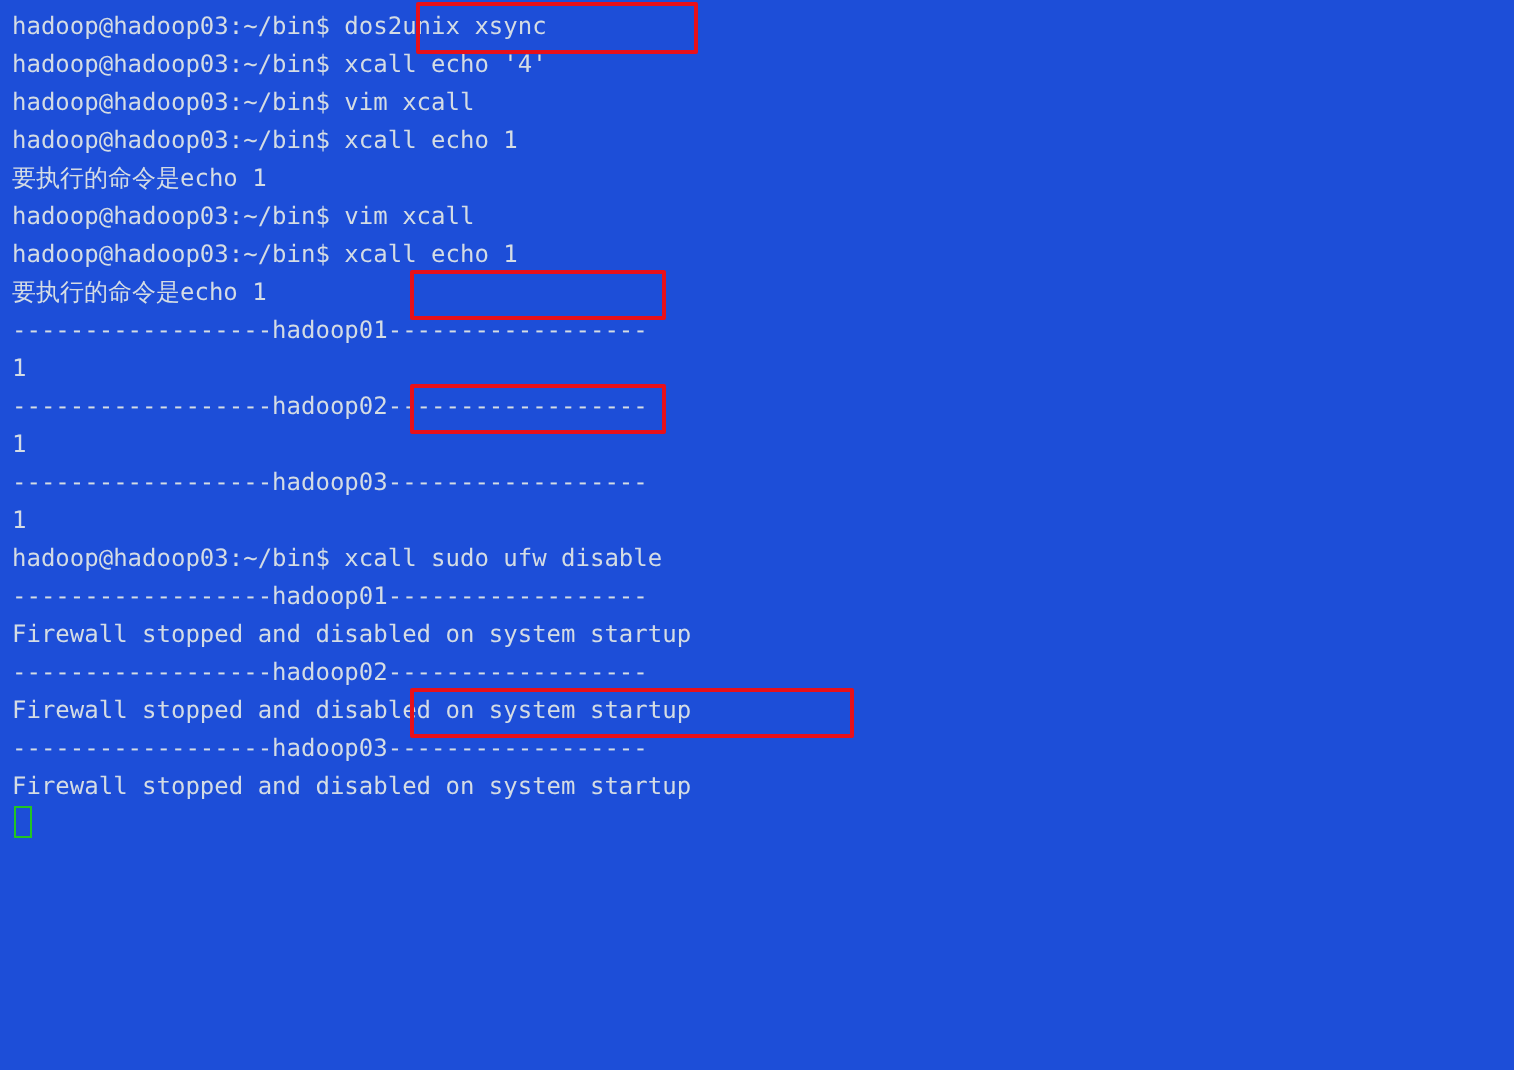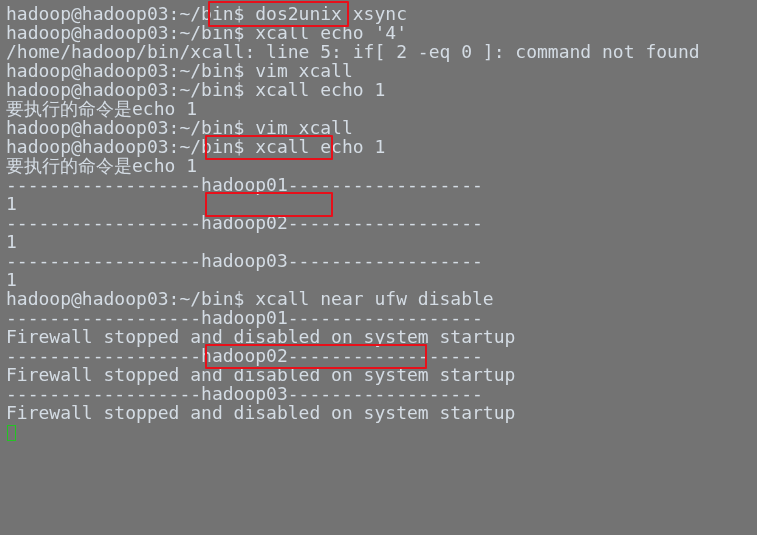--- a/index.html
+++ b/index.html
@@ -4,24 +4,24 @@
 <style>
   html, body {
     margin: 0;
     padding: 0;
     background: #000000;
   }
   #terminal {
     position: relative;
     width: 757px;
     height: 535px;
-    background: #737373;
+    background: #1d4ed8;
     overflow: hidden;
     font-family: "DejaVu Sans Mono", "Liberation Mono", monospace;
-    font-size: 18px;
+    font-size: 12px;
     line-height: 19px;
     color: #d4dce4;
     -webkit-font-smoothing: antialiased;
   }
   #screen {
     position: absolute;
     left: 6px;
     top: 4px;
     right: 0;
     top: 4px;
@@ -55,34 +55,33 @@
   }
 </style>
 </head>
 <body>
 
 <div id="terminal">
   <div id="screen">
 
     <div class="line">hadoop@hadoop03:~/bin$ dos2unix xsync</div>
     <div class="line">hadoop@hadoop03:~/bin$ xcall echo '4'</div>
-    <div class="line">/home/hadoop/bin/xcall: line 5: if[ 2 -eq 0 ]: command not found</div>
     <div class="line">hadoop@hadoop03:~/bin$ vim xcall</div>
     <div class="line">hadoop@hadoop03:~/bin$ xcall echo 1</div>
     <div class="line">要执行的命令是echo 1</div>
     <div class="line">hadoop@hadoop03:~/bin$ vim xcall</div>
     <div class="line">hadoop@hadoop03:~/bin$ xcall echo 1</div>
     <div class="line">要执行的命令是echo 1</div>
     <div class="line">------------------hadoop01------------------</div>
     <div class="line">1</div>
     <div class="line">------------------hadoop02------------------</div>
     <div class="line">1</div>
     <div class="line">------------------hadoop03------------------</div>
     <div class="line">1</div>
-    <div class="line">hadoop@hadoop03:~/bin$ xcall near ufw disable</div>
+    <div class="line">hadoop@hadoop03:~/bin$ xcall sudo ufw disable</div>
     <div class="line">------------------hadoop01------------------</div>
     <div class="line">Firewall stopped and disabled on system startup</div>
     <div class="line">------------------hadoop02------------------</div>
     <div class="line">Firewall stopped and disabled on system startup</div>
     <div class="line">------------------hadoop03------------------</div>
     <div class="line">Firewall stopped and disabled on system startup</div>
     <div class="line"><span class="cursor-box" style="border-color: rgb(34, 197, 34);"></span></div>
 
   </div>
 

